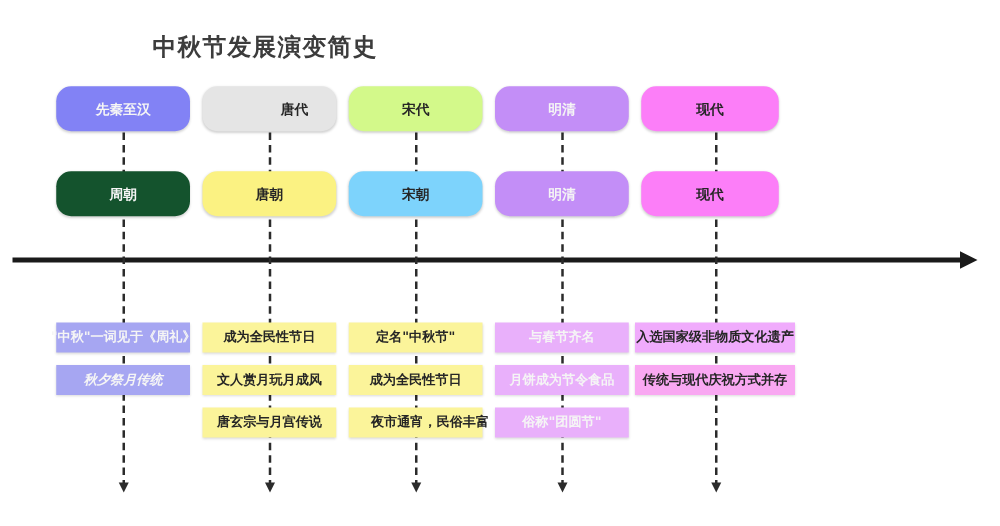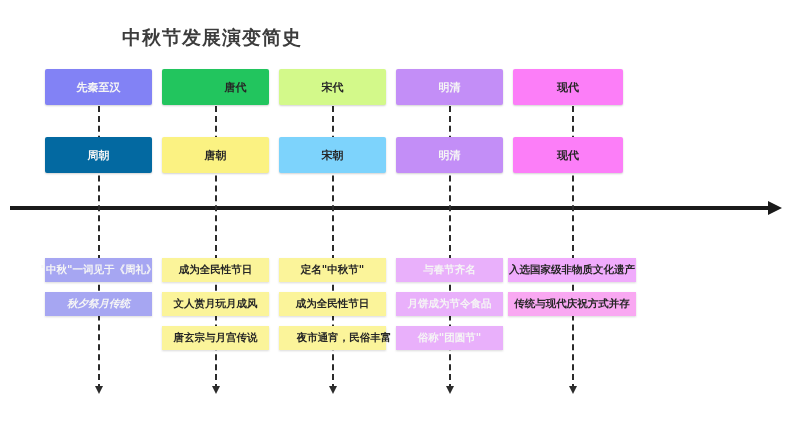--- a/index.html
+++ b/index.html
@@ -30,21 +30,21 @@
     font-weight: bold;
     color: #3c3c3c;
     letter-spacing: 1px;
     white-space: nowrap;
   }
 
   
   .era-box {
     position: absolute;
     height: 36px;
-    border-radius: 2px;
+    border-radius: 12px;
     display: flex;
     align-items: center;
     justify-content: center;
     font-size: 11px;
     font-weight: bold;
     box-shadow: 0 1px 2px rgba(0,0,0,0.18);
     box-sizing: border-box;
   }
   .era-row1 { top: 69px; }
   .era-row2 { top: 137px; }
@@ -119,27 +119,27 @@
       <div class="connector-arrow" style="left: 212px;"></div>
       <div class="connector" style="left: 332px;"></div>
       <div class="connector-arrow" style="left: 329px;"></div>
       <div class="connector" style="left: 449px;"></div>
       <div class="connector-arrow" style="left: 446px;"></div>
       <div class="connector" style="left: 572px;"></div>
       <div class="connector-arrow" style="left: 569px;"></div>
     </div>
   <div id="era-row-1">
       <div class="era-box era-row1" style="left: 45px; width: 107px; background: rgb(130, 130, 245); color: rgb(245, 245, 245);">先秦至汉</div>
-      <div class="era-box era-row1" style="left: 162px; width: 107px; background: #22c55e; color: rgb(38, 38, 38); padding-left: 40px;">唐代</div>
+      <div class="era-box era-row1" style="left: 162px; width: 107px; background: #e5e5e5; color: rgb(38, 38, 38); padding-left: 40px;">唐代</div>
       <div class="era-box era-row1" style="left: 279px; width: 107px; background: rgb(211, 249, 138); color: rgb(38, 38, 38);">宋代</div>
       <div class="era-box era-row1" style="left: 396px; width: 107px; background: rgb(195, 142, 247); color: rgb(245, 245, 245);">明清</div>
       <div class="era-box era-row1" style="left: 513px; width: 110px; background: rgb(252, 126, 248); color: rgb(38, 38, 38);">现代</div>
     </div>
   <div id="era-row-2">
-      <div class="era-box era-row2" style="left: 45px; width: 107px; background: #0369a1; color: rgb(245, 245, 245);">周朝</div>
+      <div class="era-box era-row2" style="left: 45px; width: 107px; background: #14532d; color: rgb(245, 245, 245);">周朝</div>
       <div class="era-box era-row2" style="left: 162px; width: 107px; background: rgb(251, 242, 130); color: rgb(38, 38, 38);">唐朝</div>
       <div class="era-box era-row2" style="left: 279px; width: 107px; background: #7dd3fc; color: rgb(38, 38, 38);">宋朝</div>
       <div class="era-box era-row2" style="left: 396px; width: 107px; background: rgb(195, 142, 247); color: rgb(245, 245, 245);">明清</div>
       <div class="era-box era-row2" style="left: 513px; width: 110px; background: rgb(252, 126, 248); color: rgb(38, 38, 38);">现代</div>
     </div>
   <div id="detail-groups">
       <div class="detail-box detail-r0" style="left: 45px; width: 107px; background: rgb(166, 166, 242); color: rgb(245, 245, 245);">"中秋"一词见于《周礼》</div>
       <div class="detail-box detail-r1" style="left: 45px; width: 107px; background: rgb(166, 166, 242); color: rgb(245, 245, 245); font-style: italic;">秋夕祭月传统</div>
       <div class="detail-box detail-r0" style="left: 162px; width: 107px; background: rgb(251, 244, 154); color: rgb(38, 38, 38);">成为全民性节日</div>
       <div class="detail-box detail-r1" style="left: 162px; width: 107px; background: rgb(251, 244, 154); color: rgb(38, 38, 38);">文人赏月玩月成风</div>

